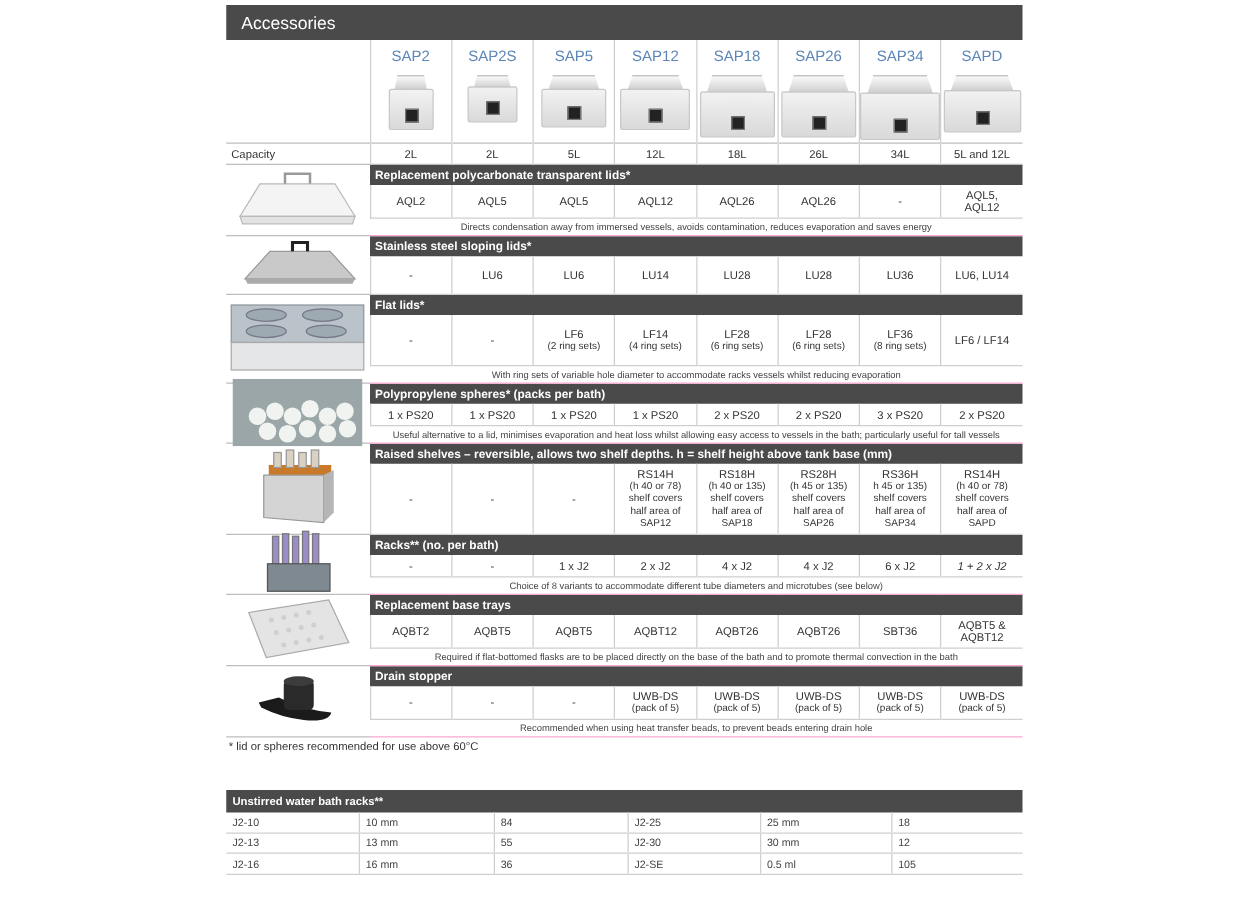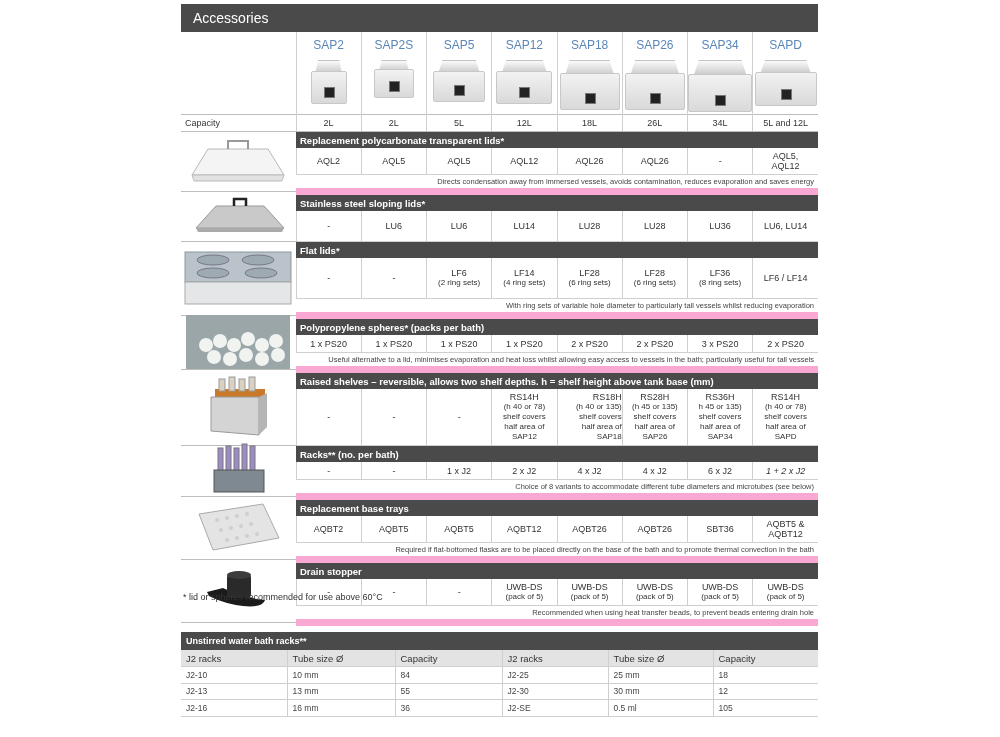--- a/index.html
+++ b/index.html
@@ -16,21 +16,21 @@
   .model-row td.first { border-left:none; }
   .model-name { color:#5b86b8; font-size:12px; padding-top:6px; display:block; }
   .bath { margin:8px auto 0; position:relative; }
   .bath .body { background:linear-gradient(#f2f2f2,#d9d9d9); border:1px solid #c8c8c8; border-radius:2px; position:absolute; bottom:0; left:0; right:0; }
   .bath .ctrl { position:absolute; width:9px; height:9px; background:#222; border:1px solid #777; bottom:6px; left:50%; margin-left:-5px; }
   .bath .lid { position:absolute; left:4px; right:4px; top:0; background:linear-gradient(#fafafa,#bdbdbd); border:1px solid #c4c4c4; clip-path:polygon(12% 0,88% 0,100% 100%,0 100%); }
   .cap-row td { height:16px; border-top:1px solid #bdbdbd; border-bottom:1px solid #bdbdbd; border-left:1px solid #cfcfcf; font-size:9px; }
   .cap-row td.first { text-align:left; padding-left:4px; border-left:none; }
   .sec-head td.h { background:#4a4a4a; color:#fff; font-weight:bold; font-size:9.5px; text-align:left; padding-left:4px; height:16px; }
   .val-row td.v { border-left:1px solid #cfcfcf; border-bottom:1px solid #cfcfcf; font-size:9px; line-height:10px; }
-  .desc-row td.d { text-align:right; padding:2px 4px; font-size:7.5px; color:#444; border-bottom:7px solid #f9a8d4; line-height:9px; }
+  .desc-row td.d { text-align:center; padding:2px 4px; font-size:7.5px; color:#444; border-bottom:1px solid #f9a8d4; line-height:9px; }
   td.pic { border-bottom:1px solid #bdbdbd; position:relative; }
   .small { font-size:8px; }
   .note { position:absolute; left:183px; top:592px; font-size:9px; color:#333; }
   .racks { position:absolute; left:181px; top:632px; width:637px; }
   .racks table td { text-align:left; padding-left:5px; font-size:8.5px; height:15.5px; border-bottom:1px solid #cfcfcf; border-left:1px solid #cfcfcf; color:#444; }
   .racks table td.first { border-left:none; }
   .racks .rh td { background:#4a4a4a; color:#fff; font-weight:bold; font-size:9px; height:18px; border:none; }
   .racks .colh td { background:#e3e3e3; font-size:9.5px; color:#333; height:16px; }
   .thumb { position:absolute; left:50%; top:50%; transform:translate(-50%,-50%); }
 </style>
@@ -244,21 +244,21 @@
           </td>
           <td class="v" style="height: 40px;">
             <div>LF36</div>
             <div class="small">(8 ring sets)</div>
           </td>
           <td class="v" style="height: 26px;">
             <div>LF6 / LF14</div>
           </td>
         </tr>
         <tr class="desc-row">
-          <td class="d" colspan="8">With ring sets of variable hole diameter to particularly tall vessels whilst reducing evaporation</td>
+          <td class="d" colspan="8">With ring sets of variable hole diameter to accommodate racks vessels whilst reducing evaporation</td>
         </tr>
         <tr class="sec-head">
           <td class="pic" rowspan="3">
             <div class="thumb"><svg width="104" height="54" viewBox="0 0 104 54">
                 <rect x="0" y="0" width="104" height="54" fill="#9aa6a8"></rect>
                 <g fill="#f0f3ef">
                   <circle cx="20" cy="30" r="7"></circle>
                   <circle cx="34" cy="26" r="7"></circle>
                   <circle cx="48" cy="30" r="7"></circle>
                   <circle cx="62" cy="24" r="7"></circle>
@@ -329,21 +329,21 @@
           <td class="v" style="height: 56px;">
             <div>-</div>
           </td>
           <td class="v" style="height: 56px;">
             <div>RS14H</div>
             <div class="small">(h 40 or 78)</div>
             <div class="small">shelf covers</div>
             <div class="small">half area of</div>
             <div class="small">SAP12</div>
           </td>
-          <td class="v" style="height: 56px; text-align: right;">
+          <td class="v" style="height: 56px;">
             <div>RS18H</div>
             <div class="small">(h 40 or 135)</div>
             <div class="small">shelf covers</div>
             <div class="small">half area of</div>
             <div class="small">SAP18</div>
           </td>
           <td class="v" style="height: 56px;">
             <div>RS28H</div>
             <div class="small">(h 45 or 135)</div>
             <div class="small">shelf covers</div>
@@ -518,28 +518,20 @@
         <col style="width:108px">
         <col style="width:107px">
         <col style="width:106px">
         <col style="width:105px">
         <col style="width:105px">
       </colgroup>
     <tbody id="racks-body">
       <tr class="rh">
           <td colspan="6">Unstirred water bath racks**</td>
         </tr>
-    <tr class="colh">
-          <td class="first">J2 racks</td>
-          <td class="">Tube size Ø</td>
-          <td class="">Capacity</td>
-          <td class="">J2 racks</td>
-          <td class="">Tube size Ø</td>
-          <td class="">Capacity</td>
-        </tr>
         <tr>
           <td class="first">J2-10</td>
           <td class="">10 mm</td>
           <td class="">84</td>
           <td class="">J2-25</td>
           <td class="">25 mm</td>
           <td class="">18</td>
         </tr>
         <tr>
           <td class="first">J2-13</td>

